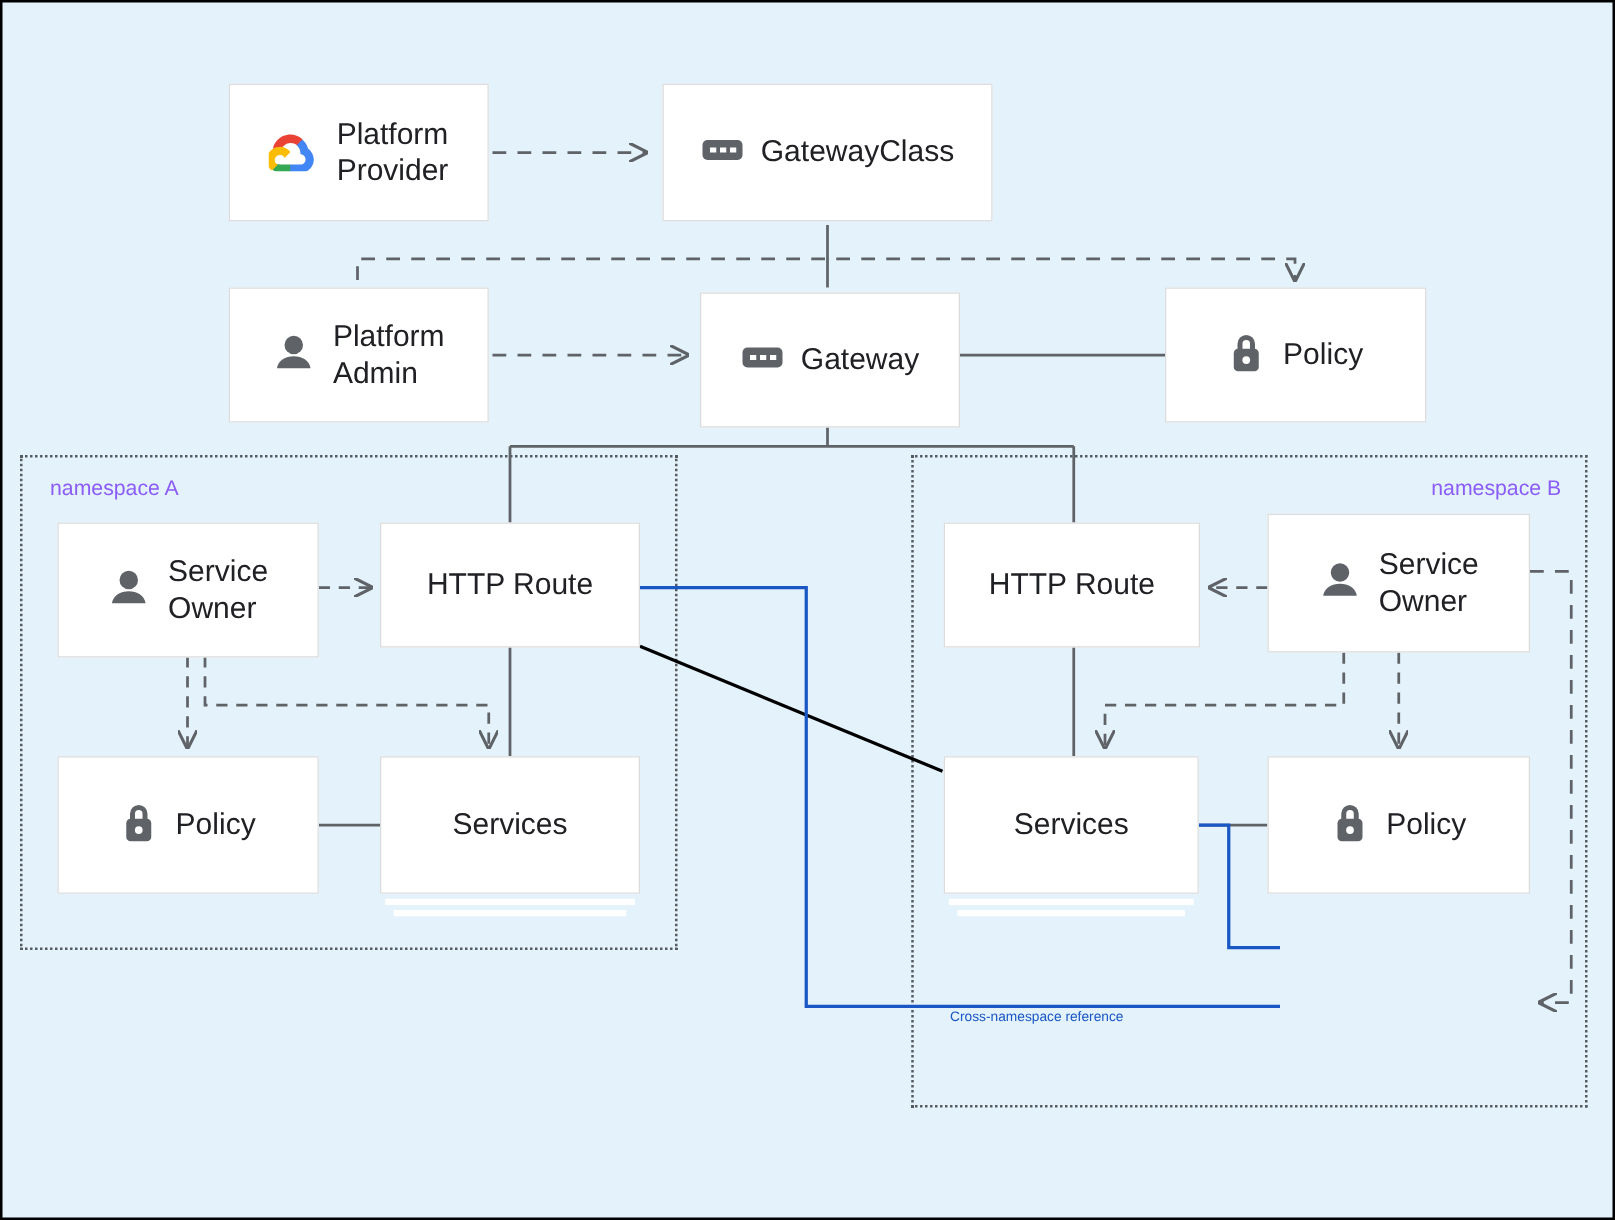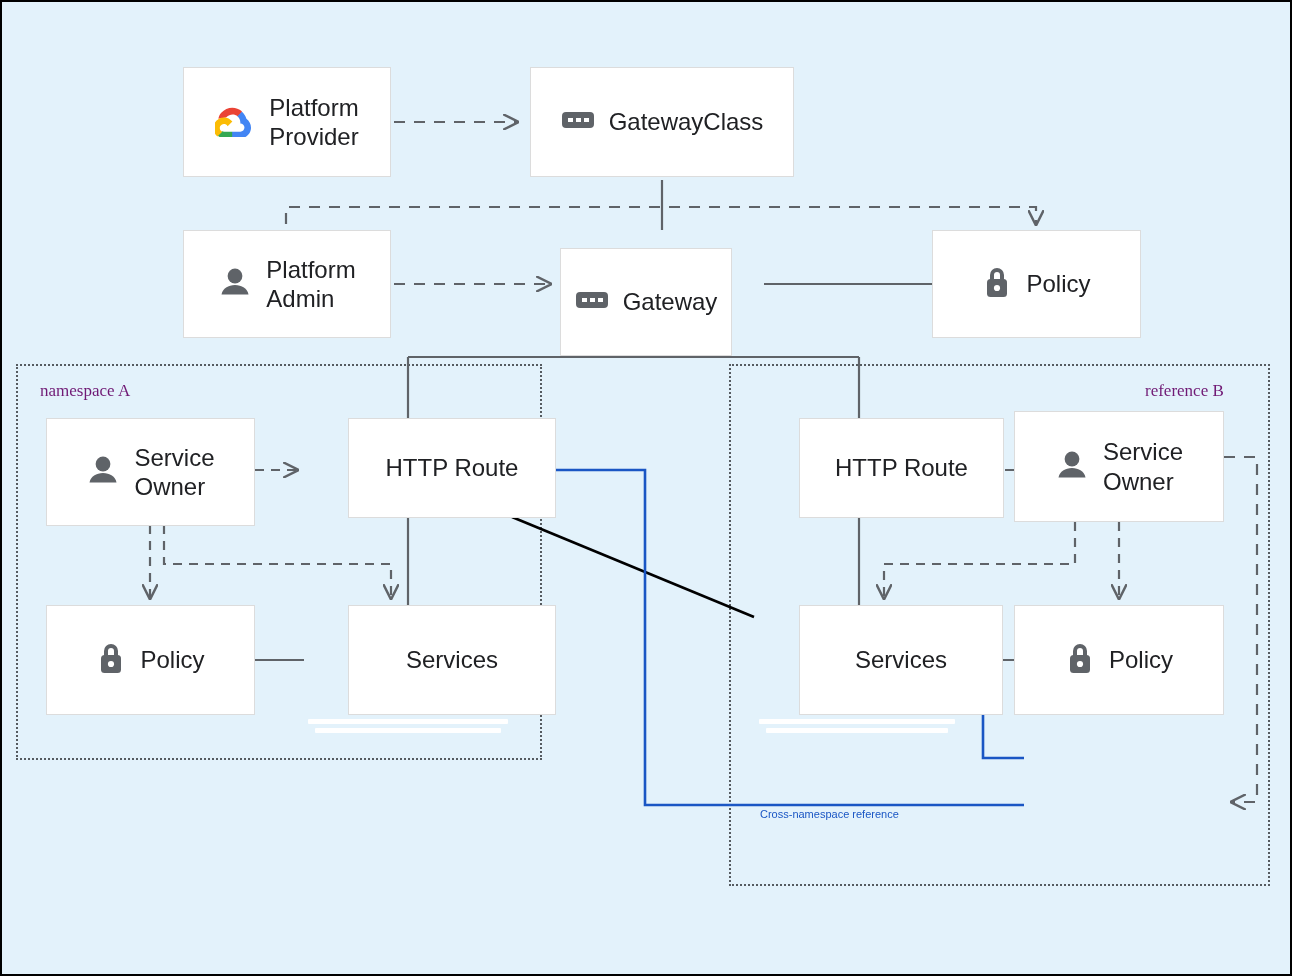--- a/index.html
+++ b/index.html
@@ -27,23 +27,22 @@
   }
   .ns {
     position: absolute;
     border: 2px dotted #555b60;
     box-sizing: border-box;
     background: transparent;
   }
   .ns-label {
     position: absolute;
     font-size: 17px;
-    color: #701a75;
+    color: #8b5cf6;
     white-space: nowrap;
-    font-family: Liberation Serif, serif;
   }
   .node {
     position: absolute;
     background: #ffffff;
     border: 1px solid #dcdcdc;
     box-sizing: border-box;
     display: flex;
     align-items: center;
     justify-content: center;
     gap: 14px;
@@ -51,21 +50,20 @@
   }
   .node-label {
     font-size: 24px;
     color: #202124;
     line-height: 1.22;
     white-space: pre-line;
     text-align: left;
   }
   .node.center-text {
     justify-content: center;
-    margin-left: 44px;
   }
   .node.center-text .node-label {
     text-align: center;
   }
   .icon {
     flex: 0 0 auto;
     display: block;
   }
   
   .stack {
@@ -89,21 +87,21 @@
 </style>
 </head>
 <body>
 
 <div id="canvas">
 
   <div class="ns" style="left:14px; top:362px; width:526px; height:396px;"></div>
   <div class="ns-label" style="left:38px; top:379px;">namespace A</div>
 
   <div class="ns" style="left:727px; top:362px; width:541px; height:522px;"></div>
-  <div class="ns-label" style="left:1143px; top:379px;">reference B</div>
+  <div class="ns-label" style="left:1143px; top:379px;">namespace B</div>
 
   <svg id="edges" viewBox="0 0 1292 976" xmlns="http://www.w3.org/2000/svg">
     <defs>
       <marker id="ah" viewBox="0 0 10 10" refX="9" refY="5" markerWidth="7" markerHeight="7" orient="auto-start-reverse">
         <path d="M 0 0 L 10 5 L 0 10" fill="none" stroke="#5f6368" stroke-width="1.6"></path>
       </marker>
     </defs>
     <g fill="none" stroke="#5f6368" stroke-width="2.2">
 
        GatewayClass (dashed) --&gt;
@@ -195,21 +193,21 @@
     <span class="icon">
       <svg width="34" height="34" viewBox="0 0 34 34" xmlns="http://www.w3.org/2000/svg">
         <circle cx="17" cy="11" r="7.4" fill="#5f6368"></circle>
         <path d="M3.5 29.5 C4.6 23.4 10.3 20 17 20 C23.7 20 29.4 23.4 30.5 29.5 Z" fill="#5f6368"></path>
       </svg>
     </span>
     <span class="node-label">Platform
 Admin</span>
   </div>
 
-  <div class="node" style="left:558px; top:246px; width:172px; height:108px;">
+  <div class="node" style="left:558px; top:232px; width:208px; height:108px;">
     <span class="icon">
       <svg width="34" height="22" viewBox="0 0 34 22" xmlns="http://www.w3.org/2000/svg">
         <rect x="1" y="3" width="32" height="16" rx="4" fill="#5f6368"></rect>
         <rect x="7" y="9" width="5" height="4" fill="#ffffff"></rect>
         <rect x="15" y="9" width="5" height="4" fill="#ffffff"></rect>
         <rect x="23" y="9" width="5" height="4" fill="#ffffff"></rect>
       </svg>
     </span>
     <span class="node-label">Gateway</span>
   </div>

